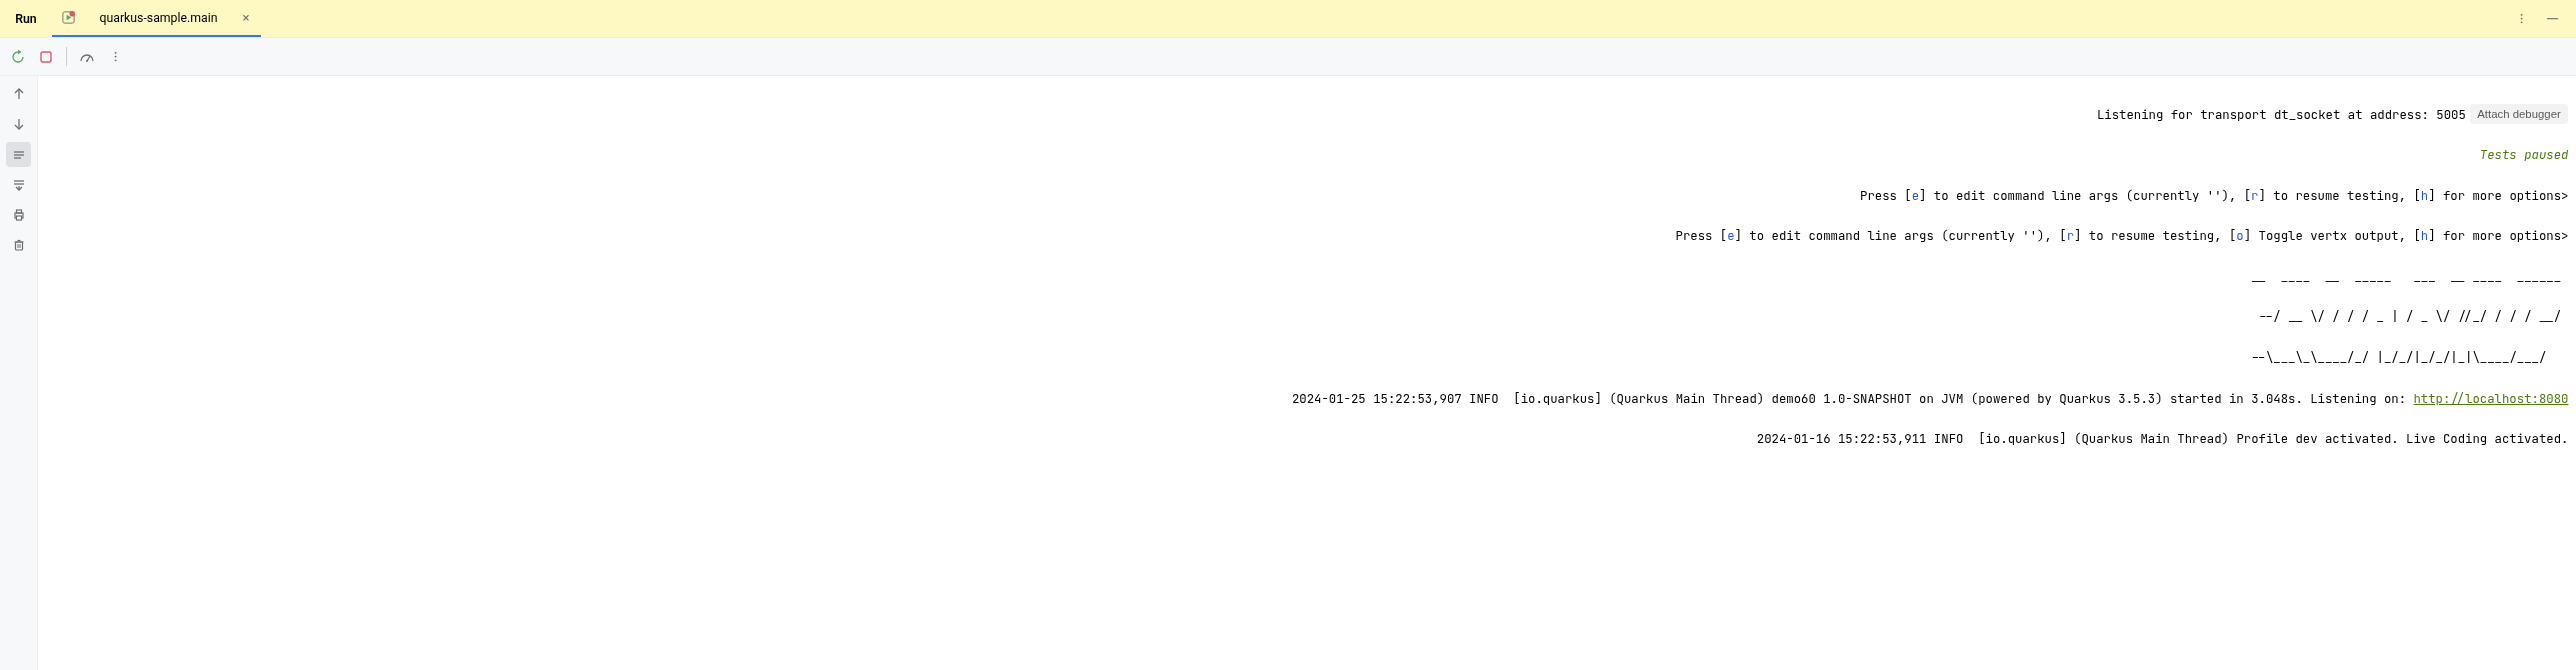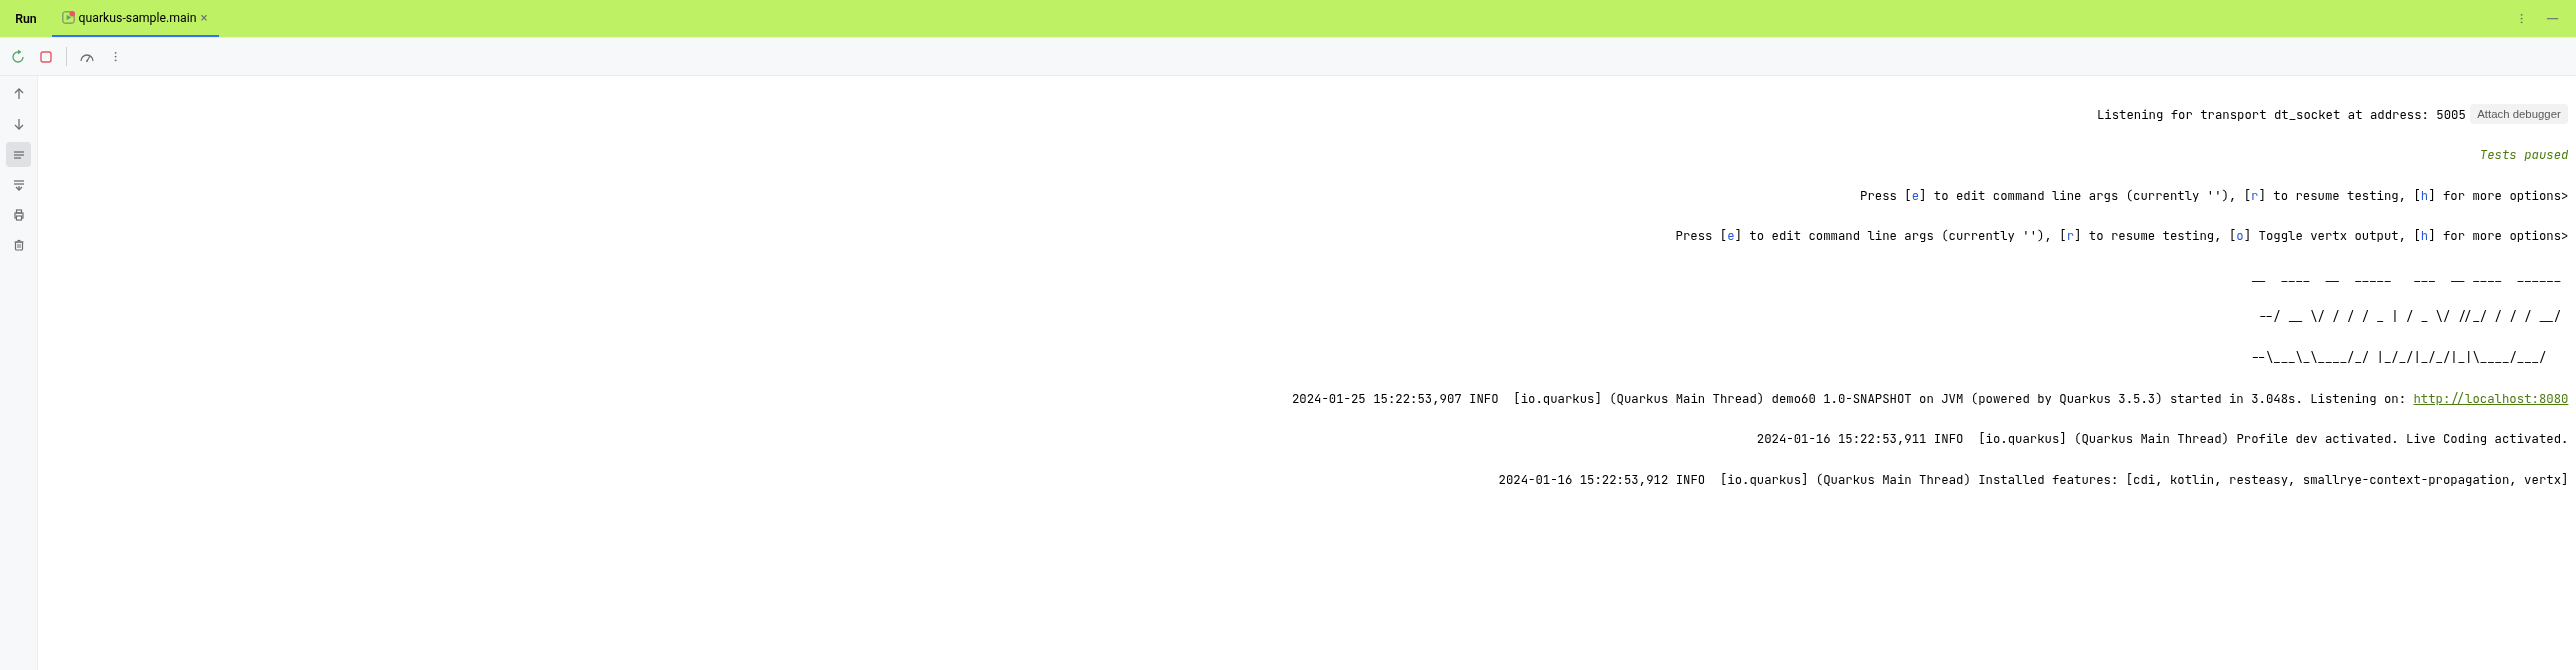--- a/index.html
+++ b/index.html
@@ -17,37 +17,37 @@
     height: 100vh;
     min-height: 335px;
   }
 
   
   .header {
     display: flex;
     align-items: center;
     height: 38px;
     border-bottom: 0.9px solid #ebecf0;
-    background: #bef264;
+    background: #fef9c3;
     padding: 0 7.6px;
   }
   .header-title {
     font-weight: 600;
     font-size: 12.3px;
     padding: 0 7.6px;
     color: #000;
   }
   .tab {
     display: flex;
     align-items: center;
     height: 100%;
     padding: 0 9.5px 0 9.5px;
     border-bottom: 2.8px solid #3574f0;
     margin-left: 7.6px;
-    gap: 2px;
+    gap: 23px;
     cursor: pointer;
   }
   .tab-icon {
     width: 15px; height: 15px;
     display: flex; align-items: center; justify-content: center;
   }
   .tab-label {
     font-size: 12.3px;
     color: #000;
   }
@@ -255,18 +255,17 @@
     <div class="console">
 <div class="line"><span>Listening for transport dt_socket at address: 5005</span><span class="attach-pill">Attach debugger</span></div>
 <div class="line"><span class="link-plain">Tests paused</span></div>
 <div class="line"><span>Press [</span><span class="key">e</span><span>] to edit command line args (currently ''), [</span><span class="key">r</span><span>] to resume testing, [</span><span class="key">h</span><span>] for more options&gt;</span></div>
 <div class="line"><span>Press [</span><span class="key">e</span><span>] to edit command line args (currently ''), [</span><span class="key">r</span><span>] to resume testing, [</span><span class="key">o</span><span>] Toggle vertx output, [</span><span class="key">h</span><span>] for more options&gt;</span></div>
 <div class="line">__  ____  __  _____   ___  __ ____  ______ </div>
 <div class="line"> --/ __ \/ / / / _ | / _ \/ //_/ / / / __/ </div>
 <div class="line">--\___\_\____/_/ |_/_/|_/_/|_|\____/___/   </div>
 <div class="line"><span>2024-01-25 15:22:53,907 INFO  [io.quarkus] (Quarkus Main Thread) demo60 1.0-SNAPSHOT on JVM (powered by Quarkus 3.5.3) started in 3.048s. Listening on: </span><span class="link-under">http://localhost:8080</span></div>
 <div class="line">2024-01-16 15:22:53,911 INFO  [io.quarkus] (Quarkus Main Thread) Profile dev activated. Live Coding activated.</div>
-<div class="line">2024-01-16 15:22:53,912 INFO  [io.quarkus] (Quarkus Main Thread) Installed features: [cdi, kotlin, resteasy, smallrye-context-propagation, vertx]</div>
     </div>
 
   </div>
 </div>
 
 
 </body></html>

